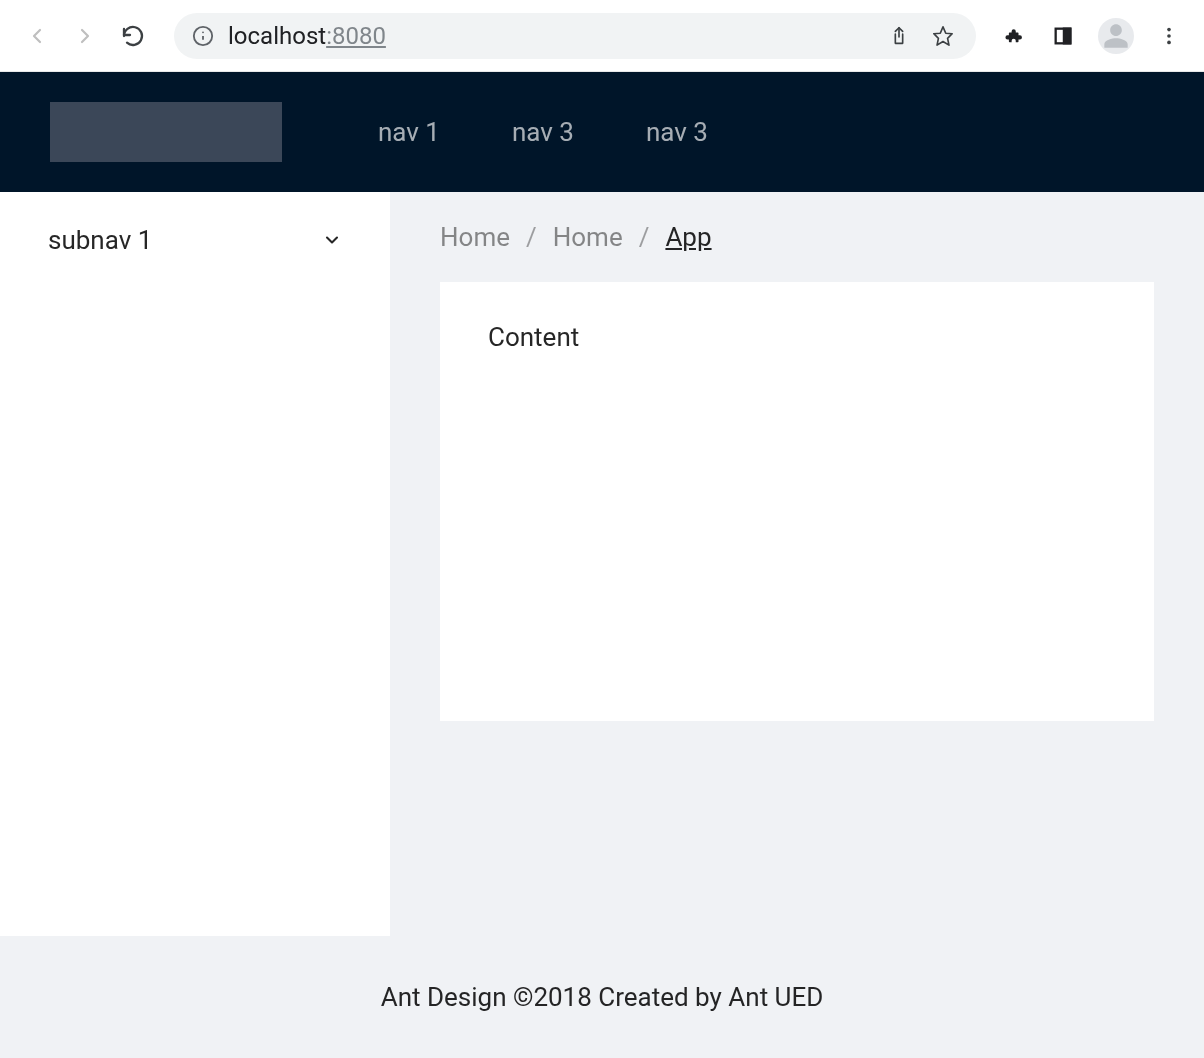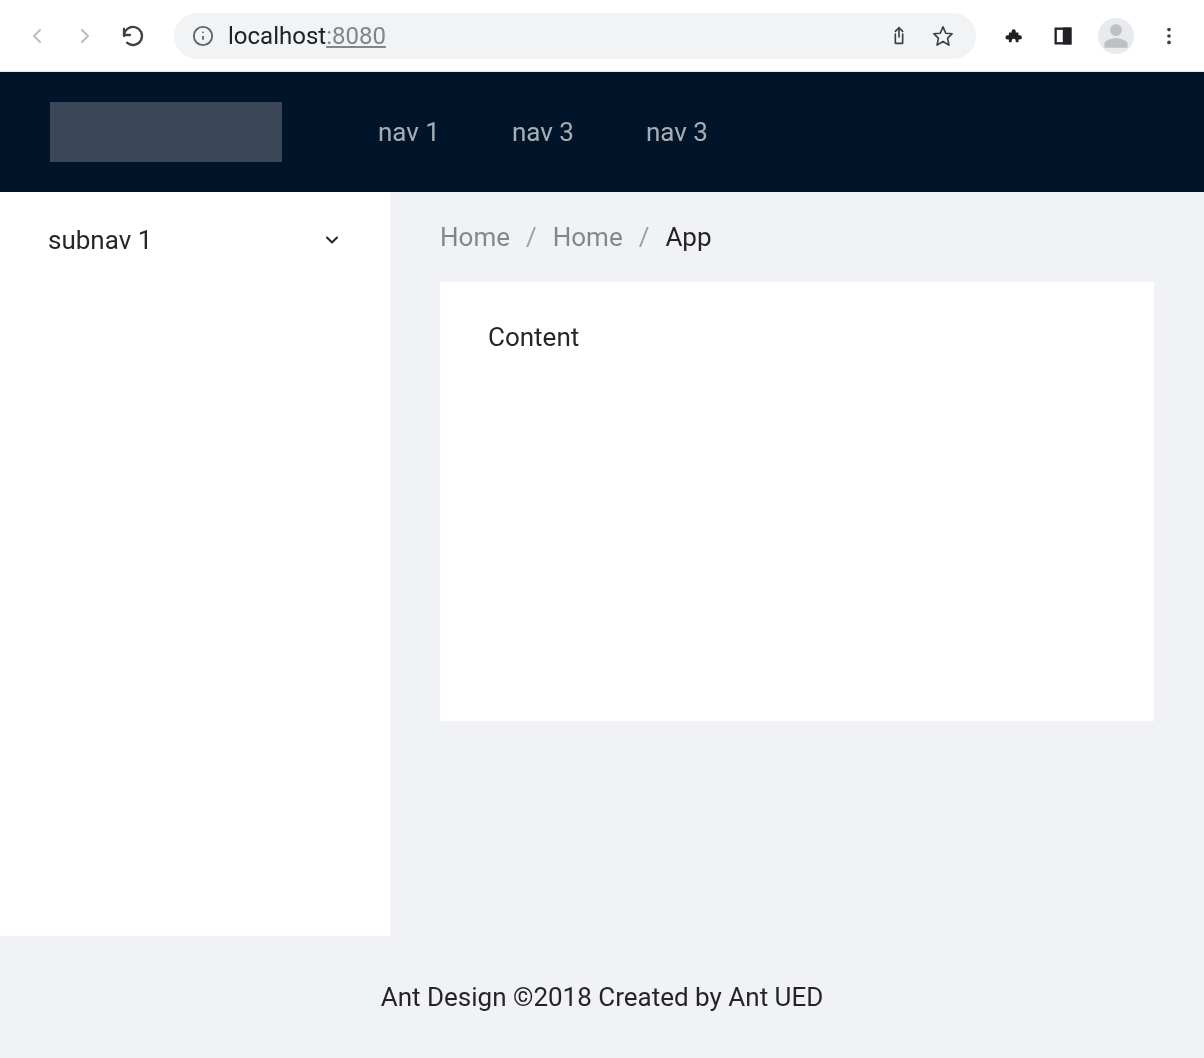--- a/index.html
+++ b/index.html
@@ -132,21 +132,21 @@
       padding: 0 50px 0 50px;
       background: #f0f2f5;
     }
     .breadcrumb {
       display: flex;
       gap: 16px;
       font-size: 26px;
       padding: 30px 0 30px 0;
     }
     .breadcrumb .crumb { color: rgba(0,0,0,0.45); cursor: pointer;}
-    .breadcrumb .crumb:last-child { color: rgba(0,0,0,0.85); cursor: default;}
+    .breadcrumb .crumb:last-child { color: rgba(0,0,0,0.85); cursor: default; text-decoration: underline;}
     .breadcrumb .sep { color: rgba(0,0,0,0.35); }
 
     .content-box {
       background: #fff;
       padding: 40px 48px;
       height: 439px;
       font-size: 26px;
       color: rgba(0,0,0,0.85);
     }
 

